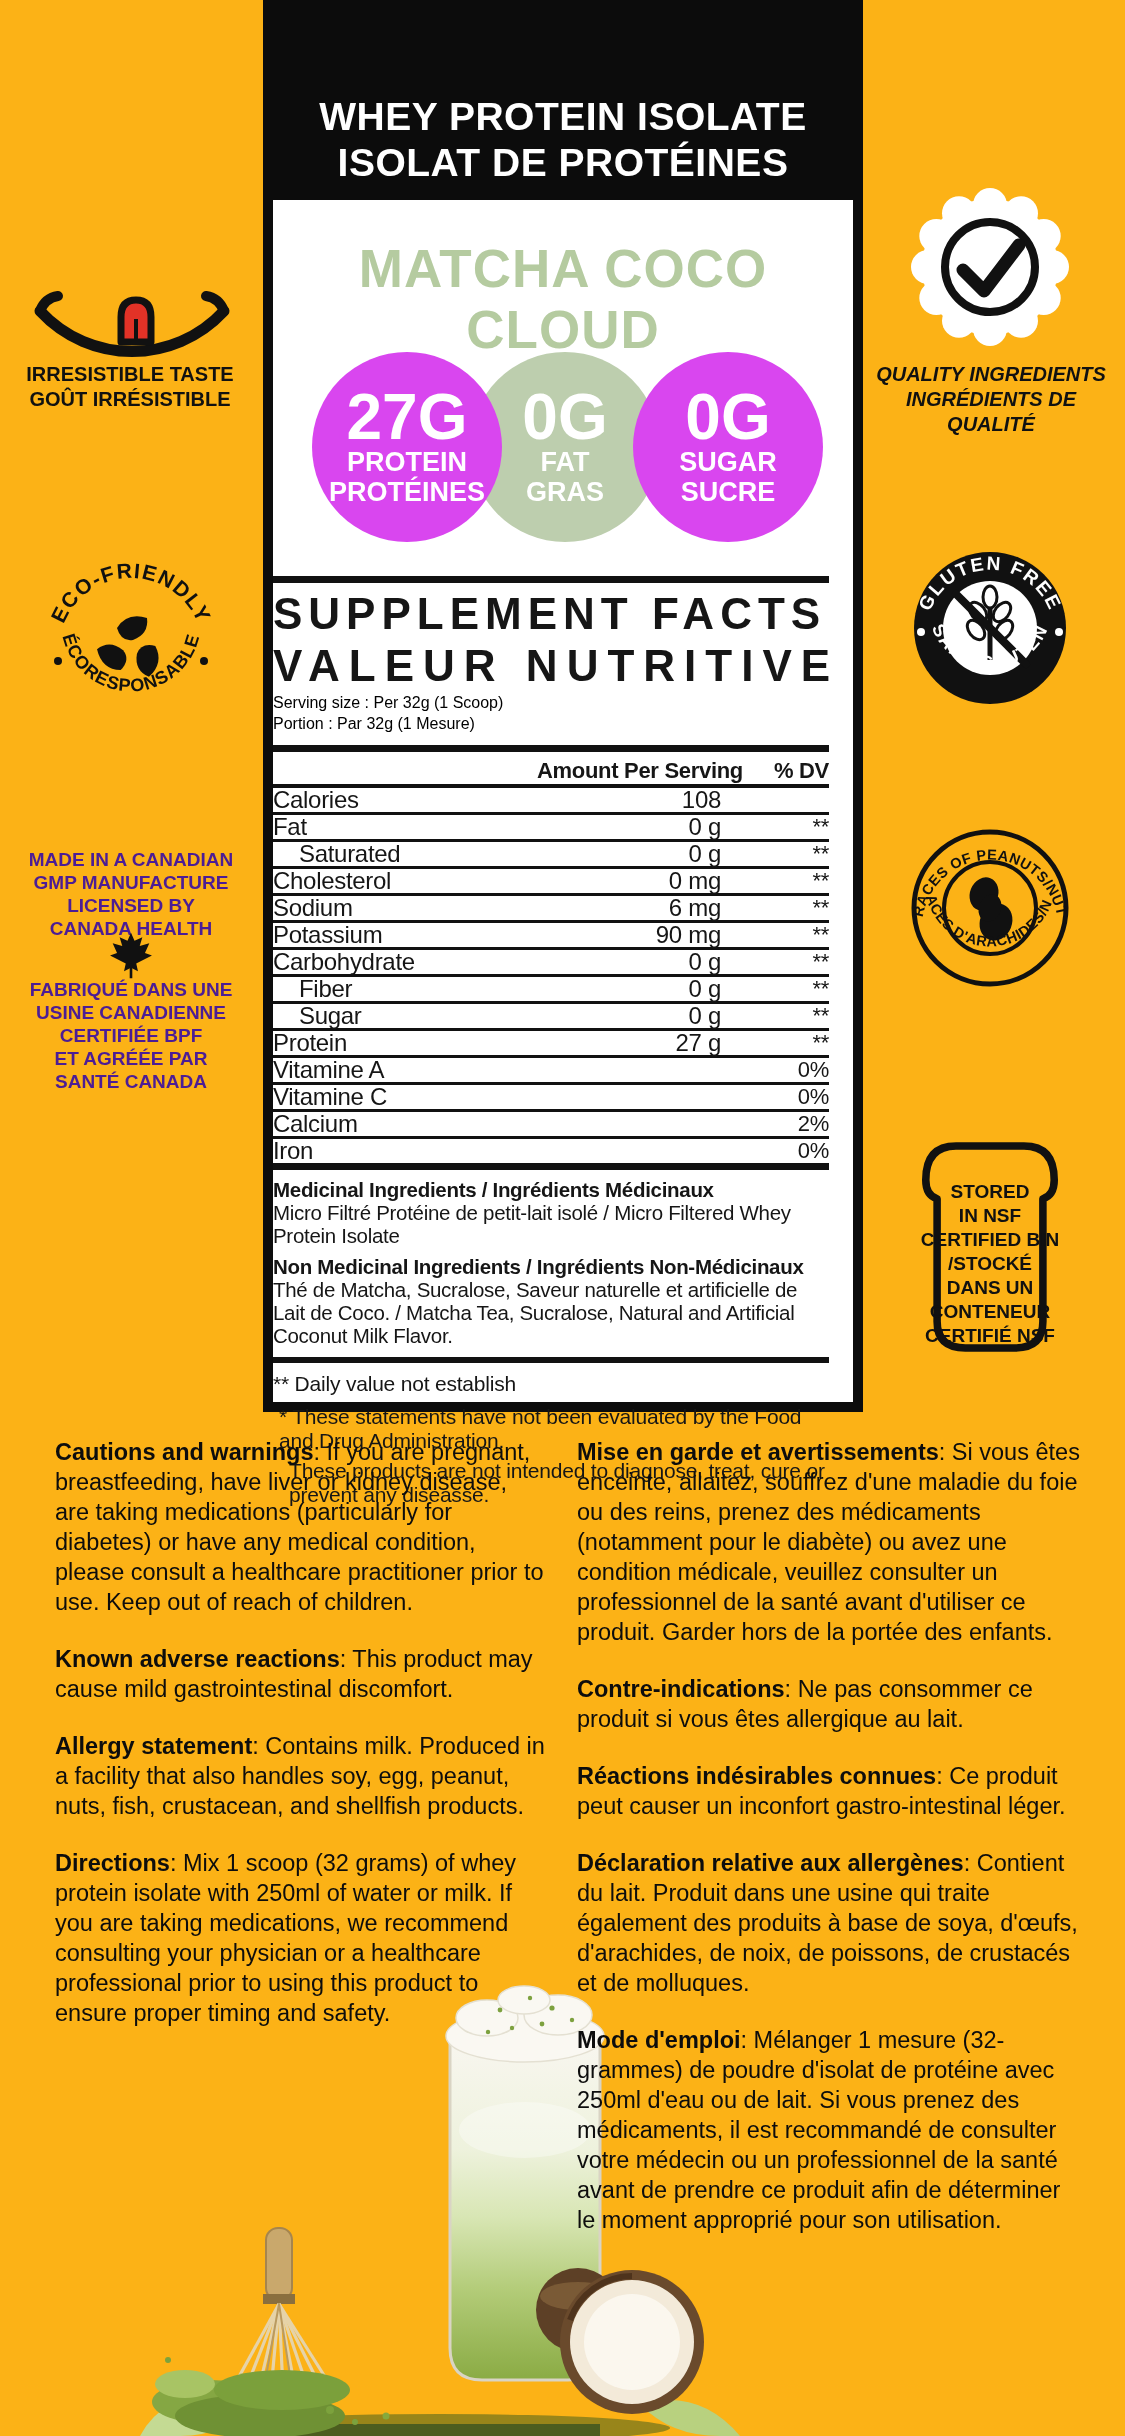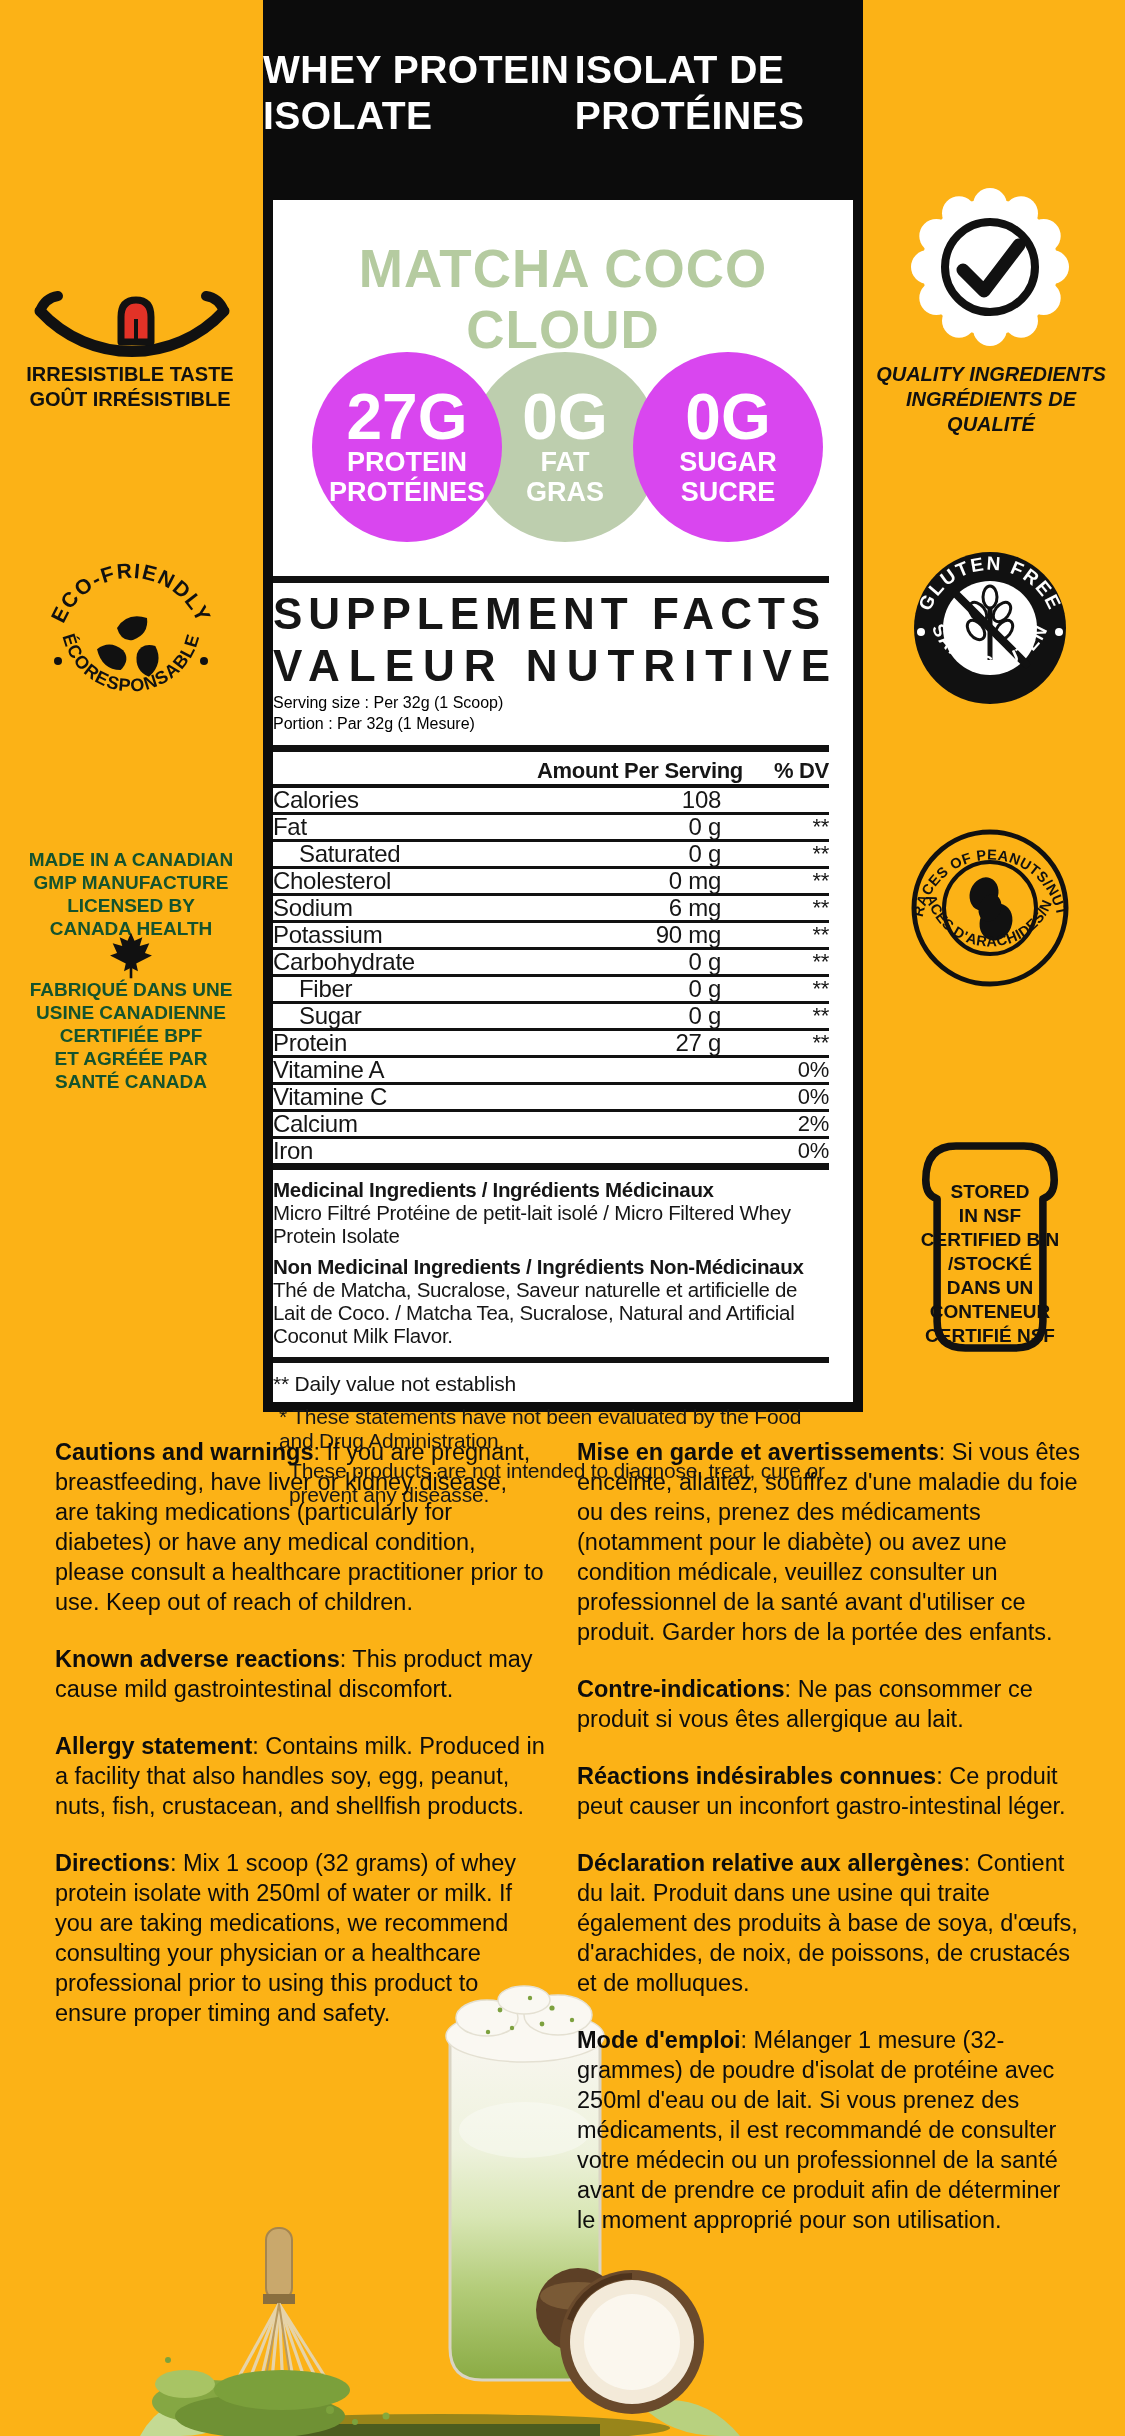--- a/index.html
+++ b/index.html
@@ -4,21 +4,21 @@
 <style>
   html,body{margin:0;padding:0;}
   body{font-family:"Liberation Sans",sans-serif;}
   #page{position:relative;width:1125px;height:2436px;background:#FCB216;overflow:hidden;}
   .abs{position:absolute;}
 
   
   #panel{position:absolute;left:263px;top:0;width:580px;height:1402px;
          background:#fff;border:10px solid #0C0C0C;border-top:none;}
   #band{position:absolute;left:-10px;top:0;width:600px;height:200px;background:#0C0C0C;
-        display:flex;flex-direction:row;justify-content:flex-end;align-items:center;padding-bottom:14px;box-sizing:border-box;}
+        display:flex;flex-direction:column;justify-content:flex-end;align-items:center;padding-bottom:14px;box-sizing:border-box;}
   #band div{color:#fff;font-weight:700;font-size:39px;line-height:46px;letter-spacing:.5px;}
   #flavor{position:absolute;left:0;top:222px;width:580px;text-align:center;
           color:#B5CBA0;font-weight:700;font-size:53px;letter-spacing:1px;margin-top:16px;}
   .circle{position:absolute;width:190px;height:190px;border-radius:50%;color:#fff;
           display:flex;flex-direction:column;justify-content:center;align-items:center;text-align:center;}
   .circle .v{font-size:64px;font-weight:700;line-height:60px;}
   .circle .l{font-size:27px;font-weight:700;line-height:30px;}
   .c-dark{background:#d946ef;z-index:2;}
   .c-light{background:#BDCEAE;z-index:1;}
 
@@ -37,21 +37,21 @@
   .sf-row .lbl{width:258px;}
   .sf-row .lbl.ind{padding-left:26px;width:232px;}
   .sf-row .amt{width:190px;text-align:right;}
   .sf-row .dv{flex:1;text-align:right;font-size:22px;}
   .ing{font-size:20.5px;line-height:23px;letter-spacing:-0.3px;}
   .ing.h{font-weight:700;margin-top:8px;}
   .fn{font-size:21px;letter-spacing:-0.2px;margin-top:9px;}
 
   
   .sideTxt{font-size:20px;font-weight:700;line-height:25px;color:#111;text-align:center;}
-  .mil{font-size:19px;font-weight:700;line-height:23px;color:#14532d;text-align:center;}
+  .mil{font-size:19px;font-weight:700;line-height:23px;color:#4c1d95;text-align:center;}
 
   
   .warn{font-size:23.5px;line-height:30px;color:#0d0d0d;margin:0 0 27px 0;}
   .warn b{font-weight:700;}
   #col-en{position:absolute;left:55px;top:1437px;width:490px;z-index:3;}
   #col-fr{position:absolute;left:577px;top:1437px;width:508px;z-index:3;}
 </style>
 </head>
 <body>
 

